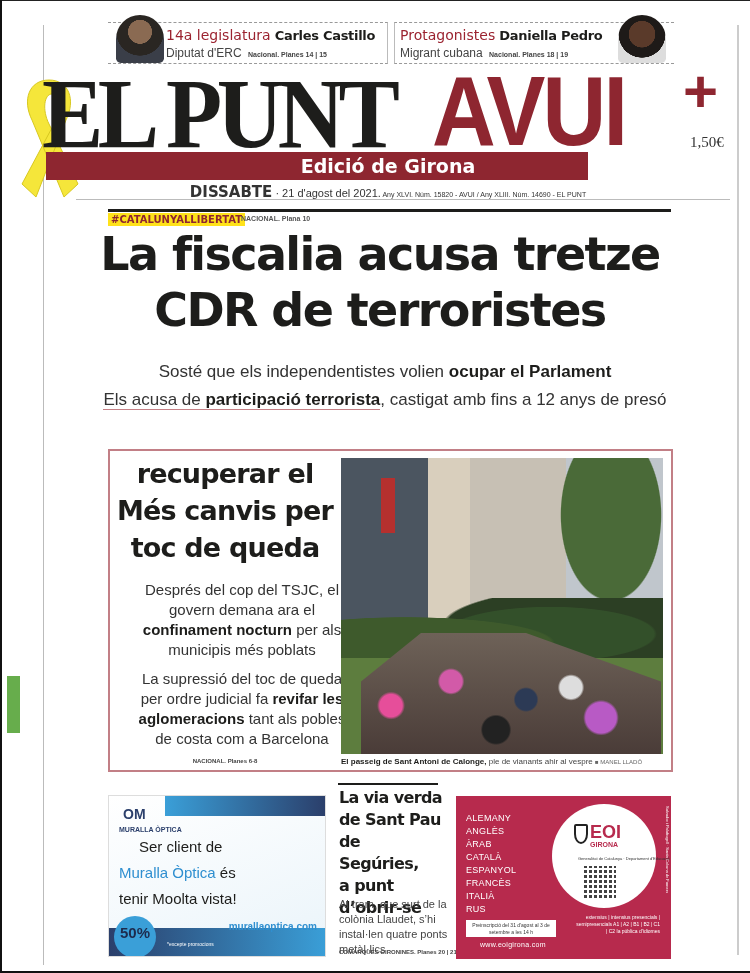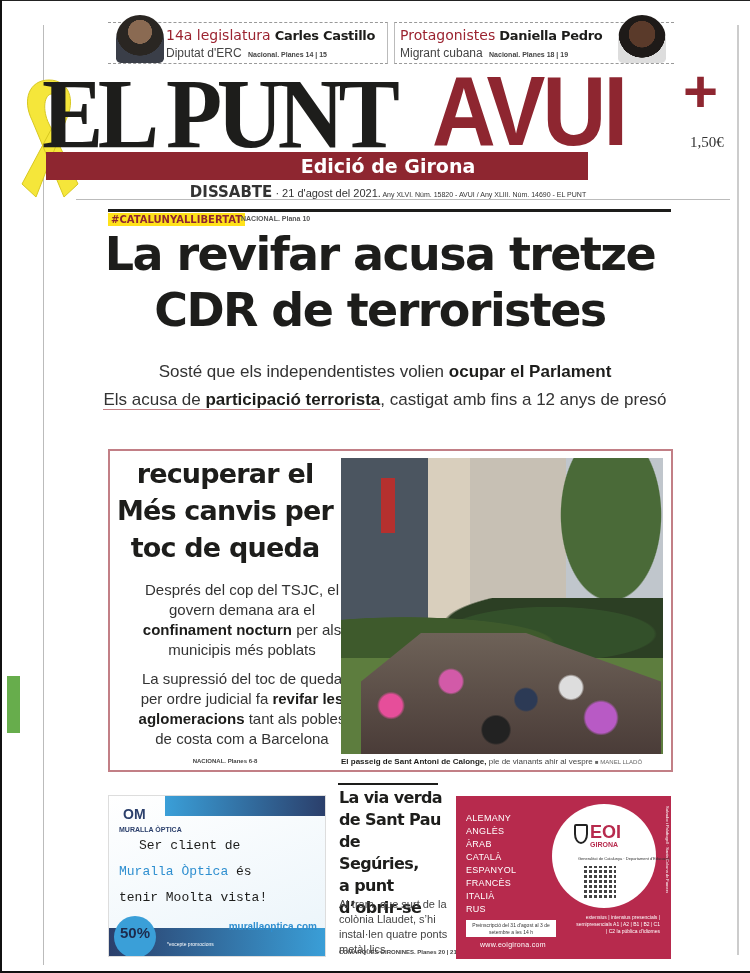--- a/index.html
+++ b/index.html
@@ -79,21 +79,21 @@
   .caption { position: absolute; left: 341px; top: 757px; font-size: 8px; color: #444; white-space: nowrap; }
   .caption b { color: #1d1d1b; }
   .caption .credit { font-size: 6px; color: #666; }
 
   
   .ad-muralla { position: absolute; left: 108px; top: 795px; width: 218px; height: 162px; background: linear-gradient(160deg, #ffffff 0%, #eaf4fa 100%); overflow: hidden; border: 1px solid #ddd; }
   .ad-muralla .topbar { position: absolute; right: 0; top: 0; width: 160px; height: 20px; background: linear-gradient(90deg, #3a9fd8 0%, #2b3f6b 100%); }
   .ad-muralla .botbar { position: absolute; left: 0; bottom: 0; width: 218px; height: 28px; background: linear-gradient(90deg, #2b3f6b 0%, #3a9fd8 100%); }
   .ad-muralla .logo { position: absolute; left: 14px; top: 10px; font-size: 14px; font-weight: bold; color: #2b3f6b; }
   .ad-muralla .logotext { position: absolute; left: 10px; top: 30px; font-size: 7px; font-weight: bold; color: #2b3f6b; }
-  .ad-muralla .l1, .ad-muralla .l2, .ad-muralla .l3 { position: absolute; left: 10px; font-size: 13px; white-space: nowrap; font-family: Liberation Mono, monospace; color: #1d1d1b; }
+  .ad-muralla .l1, .ad-muralla .l2, .ad-muralla .l3 { position: absolute; left: 10px; font-size: 15px; white-space: nowrap; font-family: Liberation Sans, sans-serif; color: #1d1d1b; }
   .ad-muralla .l1 { top: 42px; left: 30px; }
   .ad-muralla .l2 { top: 68px; }
   .ad-muralla .l3 { top: 94px; }
   .ad-muralla .blue { color: #2f8fd0; }
   .ad-muralla .url { position: absolute; right: 8px; top: 125px; font-size: 10px; font-weight: bold; color: #2f8fd0; }
   .ad-muralla .badge { position: absolute; left: 5px; top: 120px; width: 42px; height: 42px; border-radius: 50%; background: #3a9fd8; color: #1d2b4d; font-weight: bold; font-size: 15px; text-align: center; line-height: 34px; }
   .ad-muralla .fine { position: absolute; left: 58px; top: 145px; font-size: 5px; color: #fff; white-space: nowrap; }
 
   .brief-rule { position: absolute; left: 338px; top: 783px; width: 100px; height: 2px; background: #1d1d1b; }
   .brief-title { position: absolute; left: 339px; top: 787px; width: 105px; font-family: "DejaVu Sans", sans-serif; font-size: 16px; line-height: 22px; font-weight: bold; color: #1d1d1b; letter-spacing: -0.6px; }
@@ -160,21 +160,21 @@
 </div>
 <div class="dateline">
   <span class="day">DISSABTE</span><span> · 21 d'agost del 2021.</span><span class="small"> Any XLVI. Núm. 15820 - AVUI / Any XLIII. Núm. 14690 - EL PUNT</span>
 </div>
 <div class="sep-line"></div>
 
 <div class="story-rule"></div>
 <div class="tag">#CATALUNYALLIBERTAT</div>
 <div class="tag-ref">NACIONAL. Plana 10</div>
 <div class="headline">
-  <div>La revifar acusa tretze</div>
+  <div>La fiscalia acusa tretze</div>
   <div>CDR de terroristes</div>
 </div>
 <div class="subs">
   <div><span>Sosté que els independentistes volien </span><b>ocupar el Parlament</b></div>
   <div><span class="u"><span>Els acusa de </span><b>participació terrorista</b></span><span>, castigat amb fins a 12 anys de presó</span></div>
 </div>
 
 <div class="box2"></div>
 <div class="box2-title">
   <div>recuperar el</div>

